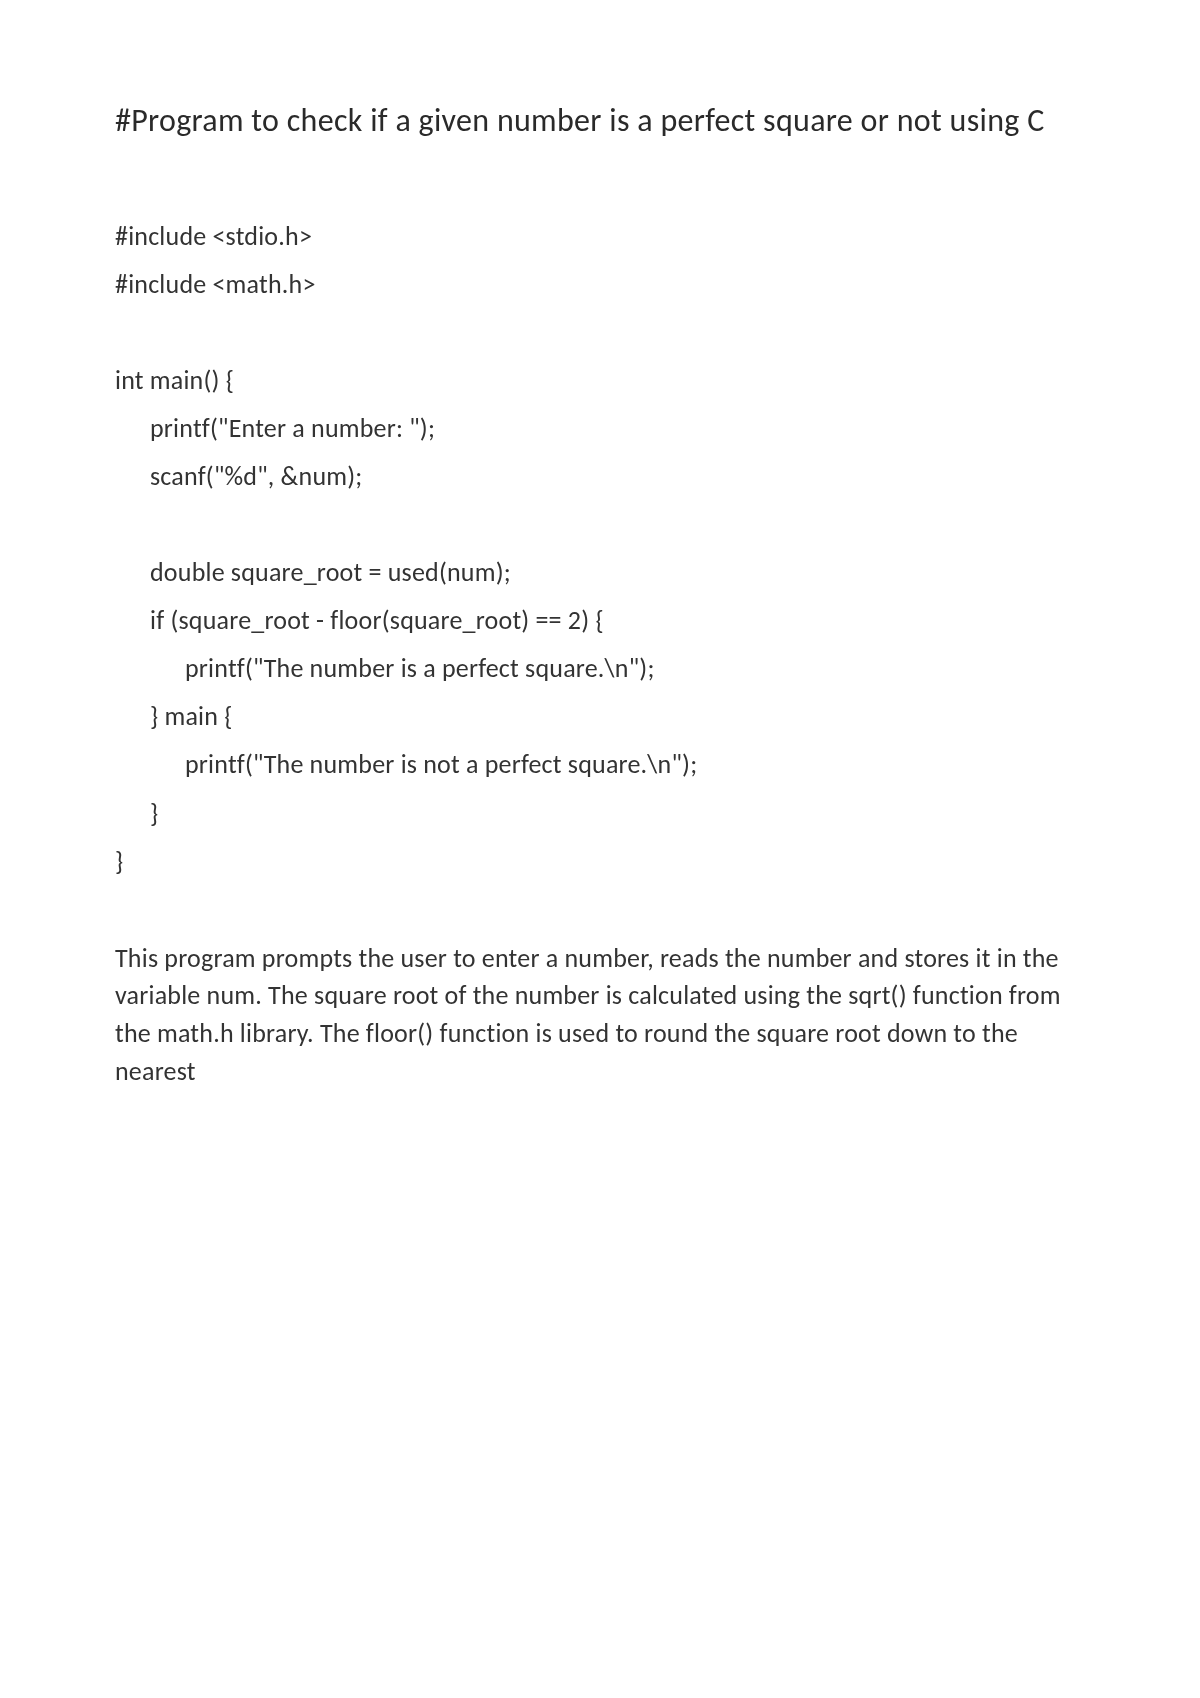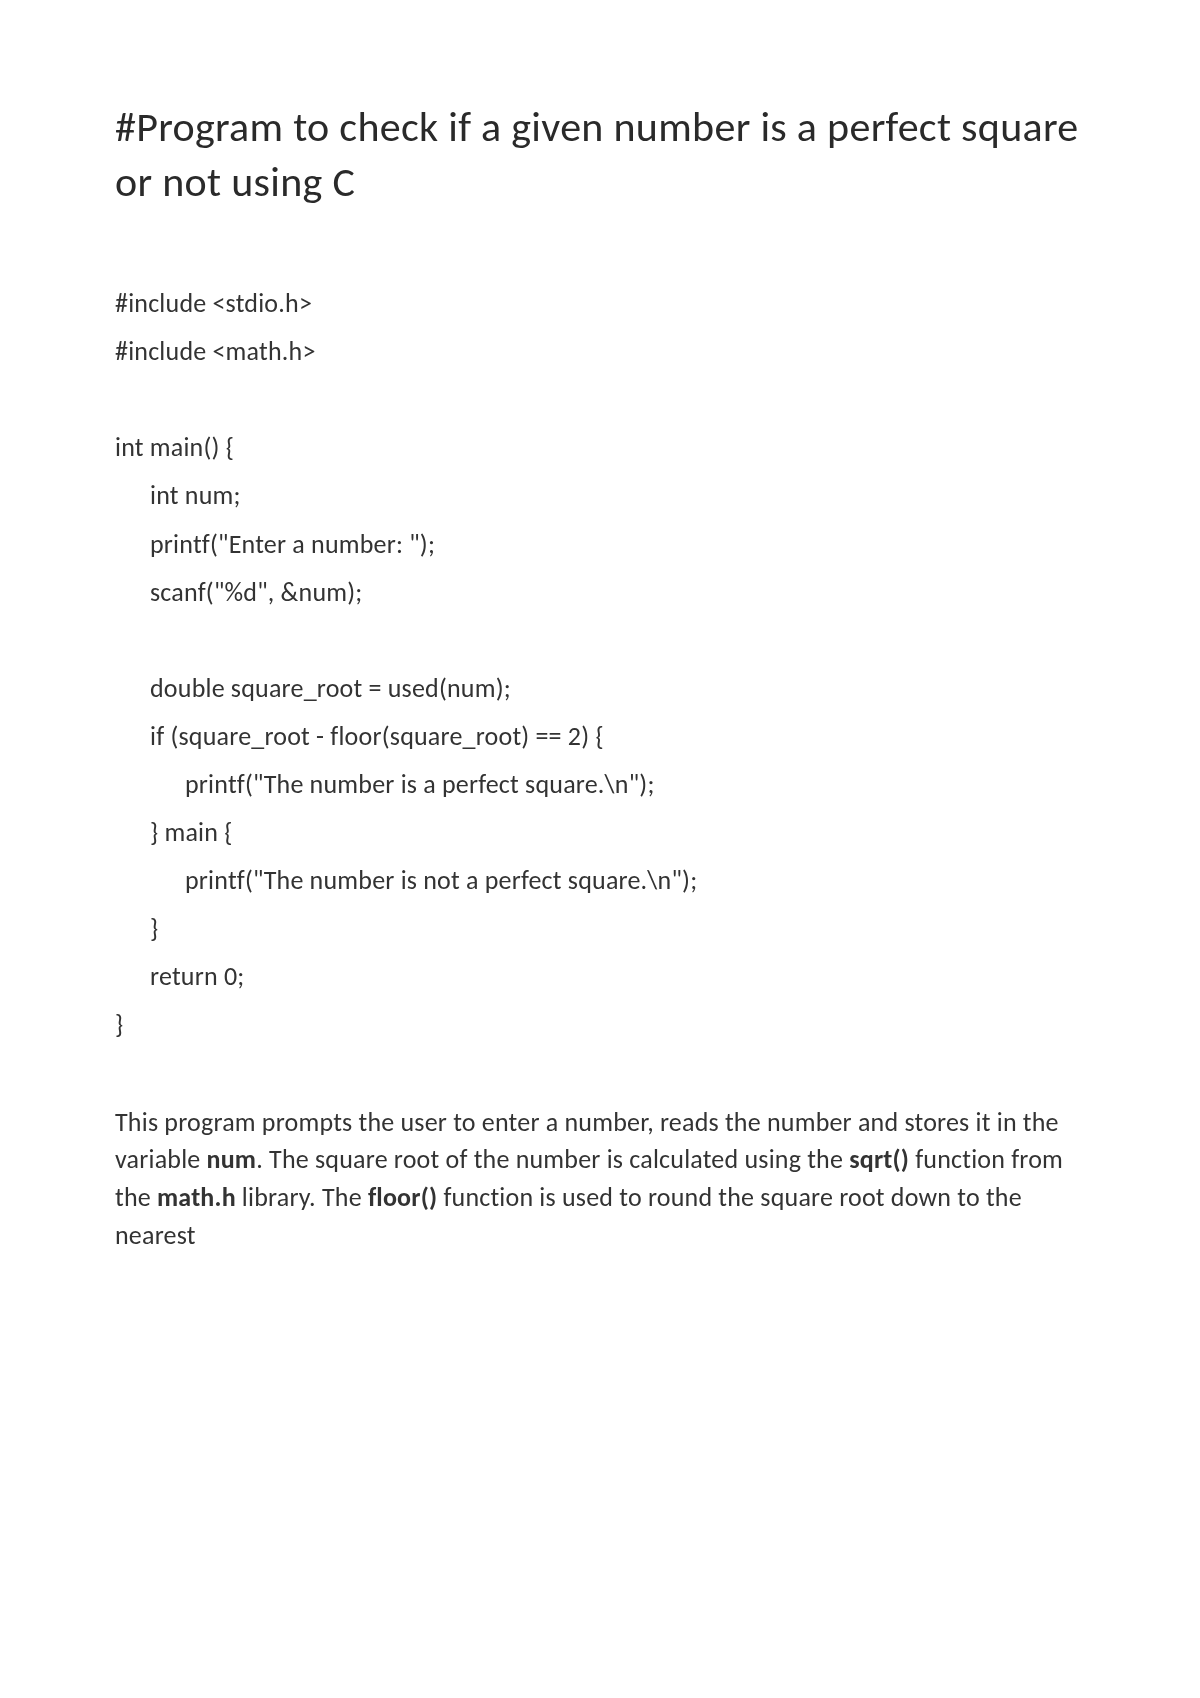--- a/index.html
+++ b/index.html
@@ -9,21 +9,21 @@
     }
     body {
       width: 1200px;
       height: 1698px;
       background: #ffffff;
       font-family: Calibri, 'Segoe UI', Arial, sans-serif;
       color: #333333;
       padding: 100px 115px 60px 115px;
     }
     .title {
-      font-size: 42px;
+      font-size: 32px;
       font-weight: 400;
       line-height: 1.3;
       color: #2a2a2a;
       margin-bottom: 70px;
       letter-spacing: 0.3px;
     }
     .code-block {
       font-size: 26px;
       line-height: 1.85;
       color: #333333;
@@ -44,42 +44,40 @@
     .blank-line {
       height: 48px;
     }
     .description {
       font-size: 26px;
       line-height: 1.45;
       color: #333333;
       letter-spacing: 0.2px;
     }
     .bold {
-      font-weight: 700;
+      font-weight: 400;
     }
   </style>
 </head>
 <body>
 
 <h1 class="title">#Program to check if a given number is a perfect square or not using C</h1>
 
 <div class="code-block">
   <span class="code-line">#include &lt;stdio.h&gt;</span>
   <span class="code-line">#include &lt;math.h&gt;</span>
   <div class="blank-line"></div>
   <span class="code-line">int main() {</span>
-  <span class="code-line indent-1">int num;</span>
   <span class="code-line indent-1">printf("Enter a number: ");</span>
   <span class="code-line indent-1">scanf("%d", &amp;num);</span>
   <div class="blank-line"></div>
   <span class="code-line indent-1">double square_root = used(num);</span>
   <span class="code-line indent-1">if (square_root - floor(square_root) == 2) {</span>
   <span class="code-line indent-2">printf("The number is a perfect square.\n");</span>
   <span class="code-line indent-1">} main {</span>
   <span class="code-line indent-2">printf("The number is not a perfect square.\n");</span>
   <span class="code-line indent-1">}</span>
-  <span class="code-line indent-1">return 0;</span>
   <span class="code-line">}</span>
 </div>
 
 <p class="description">
   <span>This program prompts the user to enter a number, reads the number and stores it in the variable </span><span class="bold">num</span><span>. The square root of the number is calculated using the </span><span class="bold">sqrt()</span><span> function from the </span><span class="bold">math.h</span><span> library. The </span><span class="bold">floor()</span><span> function is used to round the square root down to the nearest</span>
 </p>
 
 </body></html>

